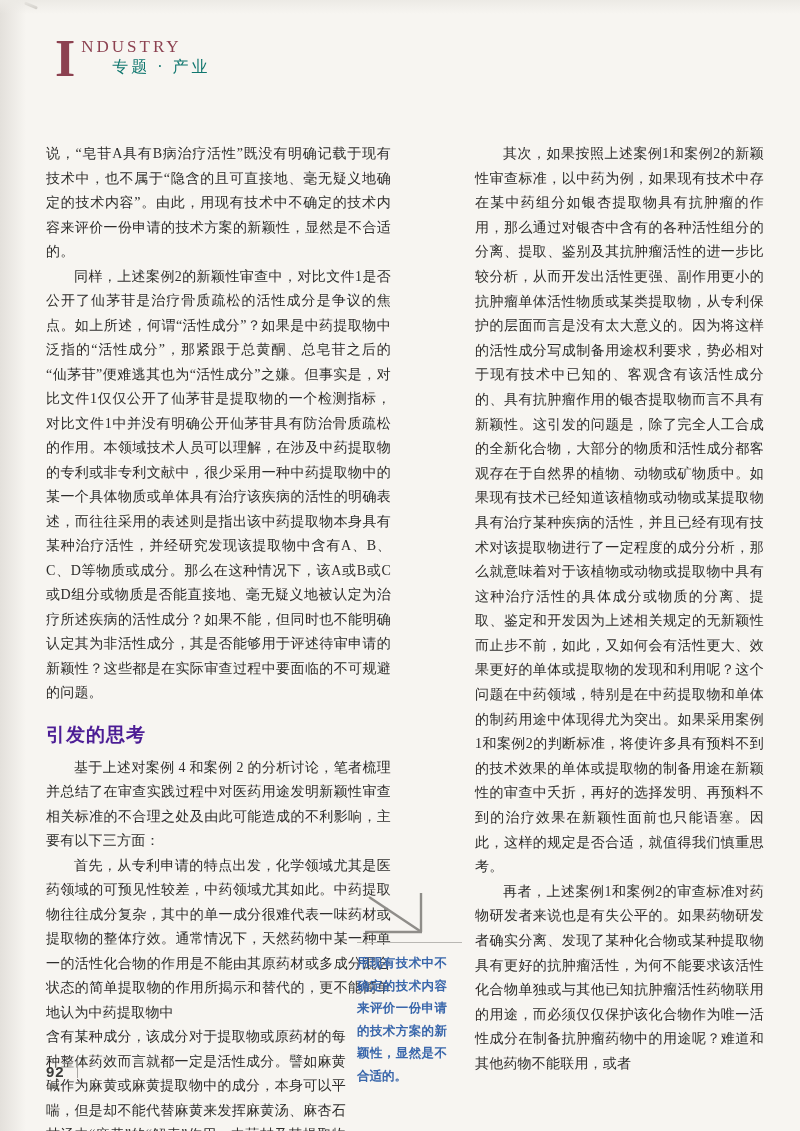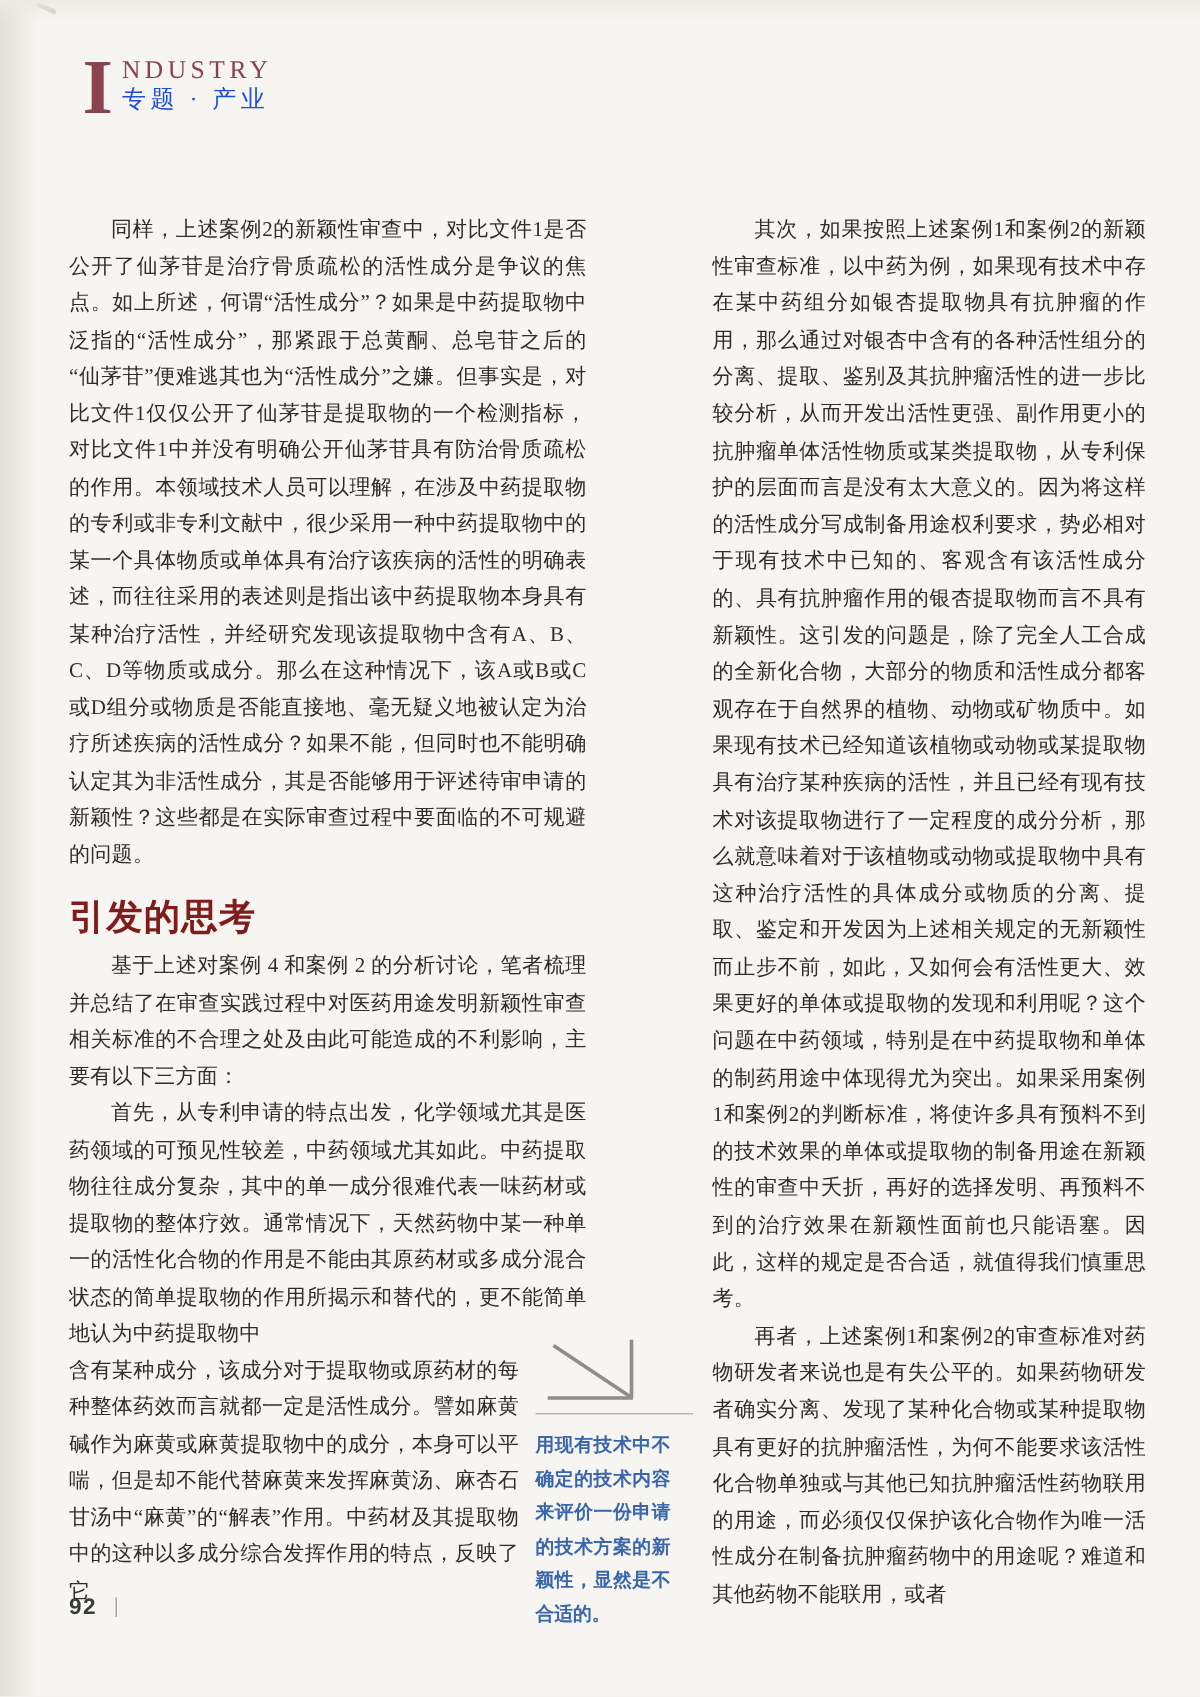--- a/index.html
+++ b/index.html
@@ -56,40 +56,41 @@
   .masthead-title{
     font-family:"Liberation Serif","DejaVu Serif",serif;
     font-size:17px;line-height:18px;
     letter-spacing:3px;
     color:var(--brand-red);
     font-weight:normal;
   }
   .masthead-sub{
     font-size:16px;line-height:22px;
     letter-spacing:3px;
-    color:#1d4ed8;
+    color:#0f766e;
+    margin-left:31px;
   }
 
   
   .col{
     position:absolute;top:142px;
     color:var(--ink);
     font-size:14px;
     text-align:justify;
     letter-spacing:.2px;
   }
   .col p{margin:0;text-indent:2em;}
   .col p.noindent{text-indent:0;}
   .col-left{left:46px;width:345px;line-height:24.5px;}
   .col-right{left:475px;width:289px;line-height:24.6px;}
   .col-left p.narrow{width:300px;}
   .subhead{
     font-family:Liberation Sans, sans-serif;
-    font-size:24px;line-height:24px;
-    font-weight:bold;color:#7f1d1d;
+    font-size:19px;line-height:24px;
+    font-weight:bold;color:#4c1d95;
     letter-spacing:1px;
     margin:17px 0 9px 0;
   }
 
   
   .pullquote{
     position:absolute;left:357px;top:893px;width:106px;
   }
   .pq-arrow{display:block;margin-left:8px;}
   .pq-rule{
@@ -129,20 +130,21 @@
 
   <header class="masthead">
     <span class="dropcap">I</span>
     <div class="masthead-text">
       <div class="masthead-title">NDUSTRY</div>
       <div class="masthead-sub">专题 · 产业</div>
     </div>
   </header>
 
   <section class="col col-left">
+    <p class="noindent">说，“皂苷A具有B病治疗活性”既没有明确记载于现有技术中，也不属于“隐含的且可直接地、毫无疑义地确定的技术内容”。由此，用现有技术中不确定的技术内容来评价一份申请的技术方案的新颖性，显然是不合适的。</p>
     <p>同样，上述案例2的新颖性审查中，对比文件1是否公开了仙茅苷是治疗骨质疏松的活性成分是争议的焦点。如上所述，何谓“活性成分”？如果是中药提取物中泛指的“活性成分”，那紧跟于总黄酮、总皂苷之后的“仙茅苷”便难逃其也为“活性成分”之嫌。但事实是，对比文件1仅仅公开了仙茅苷是提取物的一个检测指标，对比文件1中并没有明确公开仙茅苷具有防治骨质疏松的作用。本领域技术人员可以理解，在涉及中药提取物的专利或非专利文献中，很少采用一种中药提取物中的某一个具体物质或单体具有治疗该疾病的活性的明确表述，而往往采用的表述则是指出该中药提取物本身具有某种治疗活性，并经研究发现该提取物中含有A、B、C、D等物质或成分。那么在这种情况下，该A或B或C或D组分或物质是否能直接地、毫无疑义地被认定为治疗所述疾病的活性成分？如果不能，但同时也不能明确认定其为非活性成分，其是否能够用于评述待审申请的新颖性？这些都是在实际审查过程中要面临的不可规避的问题。</p>
     <h2 class="subhead">引发的思考</h2>
     <p>基于上述对案例 4 和案例 2 的分析讨论，笔者梳理并总结了在审查实践过程中对医药用途发明新颖性审查相关标准的不合理之处及由此可能造成的不利影响，主要有以下三方面：</p>
     <p>首先，从专利申请的特点出发，化学领域尤其是医药领域的可预见性较差，中药领域尤其如此。中药提取物往往成分复杂，其中的单一成分很难代表一味药材或提取物的整体疗效。通常情况下，天然药物中某一种单一的活性化合物的作用是不能由其原药材或多成分混合状态的简单提取物的作用所揭示和替代的，更不能简单地认为中药提取物中</p>
     <p class="noindent narrow">含有某种成分，该成分对于提取物或原药材的每种整体药效而言就都一定是活性成分。譬如麻黄碱作为麻黄或麻黄提取物中的成分，本身可以平喘，但是却不能代替麻黄来发挥麻黄汤、麻杏石甘汤中“麻黄”的“解表”作用。中药材及其提取物中的这种以多成分综合发挥作用的特点，反映了它</p>
   </section>
 
   <section class="col col-right">
     <p>其次，如果按照上述案例1和案例2的新颖性审查标准，以中药为例，如果现有技术中存在某中药组分如银杏提取物具有抗肿瘤的作用，那么通过对银杏中含有的各种活性组分的分离、提取、鉴别及其抗肿瘤活性的进一步比较分析，从而开发出活性更强、副作用更小的抗肿瘤单体活性物质或某类提取物，从专利保护的层面而言是没有太大意义的。因为将这样的活性成分写成制备用途权利要求，势必相对于现有技术中已知的、客观含有该活性成分的、具有抗肿瘤作用的银杏提取物而言不具有新颖性。这引发的问题是，除了完全人工合成的全新化合物，大部分的物质和活性成分都客观存在于自然界的植物、动物或矿物质中。如果现有技术已经知道该植物或动物或某提取物具有治疗某种疾病的活性，并且已经有现有技术对该提取物进行了一定程度的成分分析，那么就意味着对于该植物或动物或提取物中具有这种治疗活性的具体成分或物质的分离、提取、鉴定和开发因为上述相关规定的无新颖性而止步不前，如此，又如何会有活性更大、效果更好的单体或提取物的发现和利用呢？这个问题在中药领域，特别是在中药提取物和单体的制药用途中体现得尤为突出。如果采用案例1和案例2的判断标准，将使许多具有预料不到的技术效果的单体或提取物的制备用途在新颖性的审查中夭折，再好的选择发明、再预料不到的治疗效果在新颖性面前也只能语塞。因此，这样的规定是否合适，就值得我们慎重思考。</p>
     <p>再者，上述案例1和案例2的审查标准对药物研发者来说也是有失公平的。如果药物研发者确实分离、发现了某种化合物或某种提取物具有更好的抗肿瘤活性，为何不能要求该活性化合物单独或与其他已知抗肿瘤活性药物联用的用途，而必须仅仅保护该化合物作为唯一活性成分在制备抗肿瘤药物中的用途呢？难道和其他药物不能联用，或者</p>

